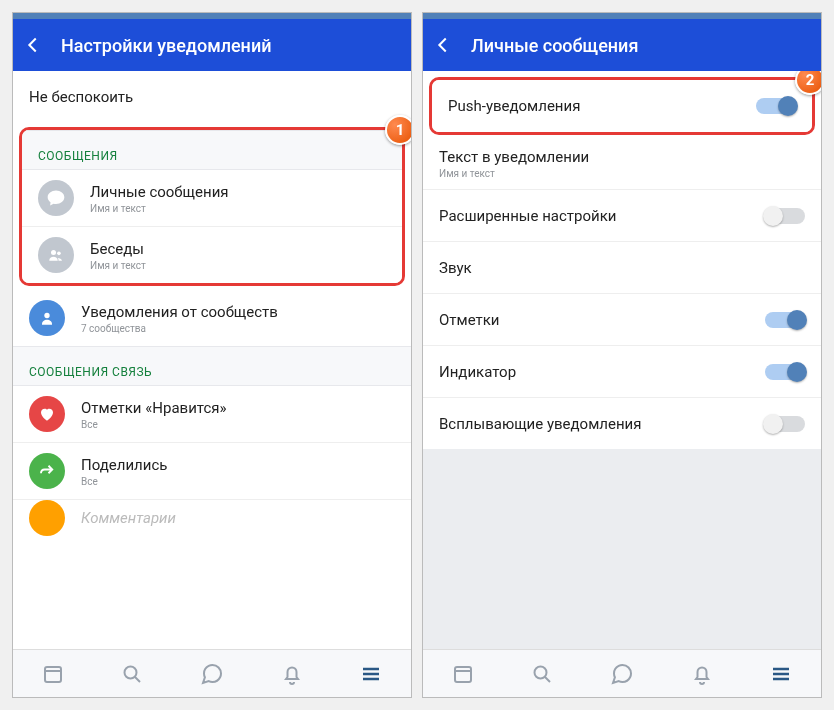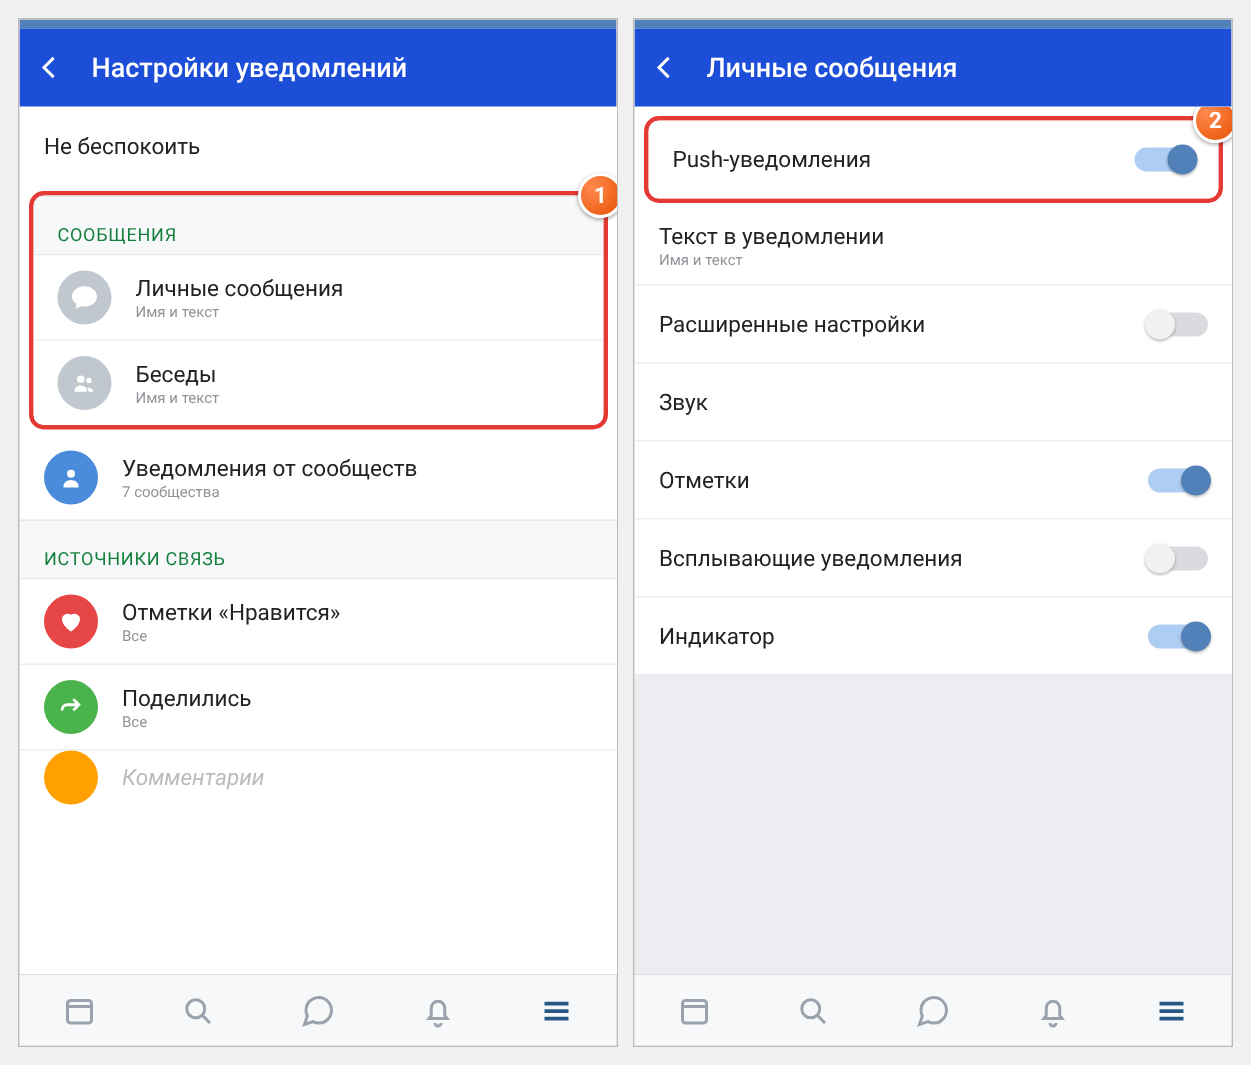--- a/index.html
+++ b/index.html
@@ -198,21 +198,21 @@
             <circle cx="12" cy="9" r="3.2"></circle>
             <path d="M6 19c0-2.8 2.7-5 6-5s6 2.2 6 5v1H6v-1z"></path>
           </svg>
       </div>
       <div class="rowtext">
         <div class="rowtitle">Уведомления от сообществ</div>
         <div class="rowsub">7 сообщества</div>
       </div>
     </div>
 
-    <div class="section-header">ИСТОЧНИКИ СВЯЗЬ</div>
+    <div class="section-header">СООБЩЕНИЯ СВЯЗЬ</div>
     <div class="row">
       <div class="rowicon ic-red">
         <svg viewBox="0 0 24 24" width="18" height="18" fill="#fff">
             <path d="M12 21s-8-5.3-8-11c0-2.8 2.2-5 5-5 1.7 0 3 1 3 1s1.3-1 3-1c2.8 0 5 2.2 5 5 0 5.7-8 11-8 11z"></path>
           </svg>
       </div>
       <div class="rowtext">
         <div class="rowtitle">Отметки «Нравится»</div>
         <div class="rowsub">Все</div>
       </div>
@@ -308,29 +308,29 @@
         </div>
     </div>
     <div class="row">
       <div class="rowtext">
           <div class="rowtitle">Отметки</div>
         </div>
       <div class="toggle on"></div>
     </div>
     <div class="row">
       <div class="rowtext">
+          <div class="rowtitle">Индикатор</div>
+        </div>
+      <div class="toggle on"></div>
+    </div>
+    <div class="row">
+      <div class="rowtext">
           <div class="rowtitle">Всплывающие уведомления</div>
         </div>
       <div class="toggle off"></div>
-    </div>
-    <div class="row">
-      <div class="rowtext">
-          <div class="rowtitle">Индикатор</div>
-        </div>
-      <div class="toggle on"></div>
     </div>
     <div class="filler"></div>
   </div>
   <div class="bottomnav">
     <div class="navicon">
         <svg viewBox="0 0 24 24" width="24" height="24" fill="none" stroke="currentColor" stroke-width="2">
           <rect x="4" y="5" width="16" height="15" rx="2"></rect>
           <path d="M4 9h16"></path>
         </svg>
       </div>

